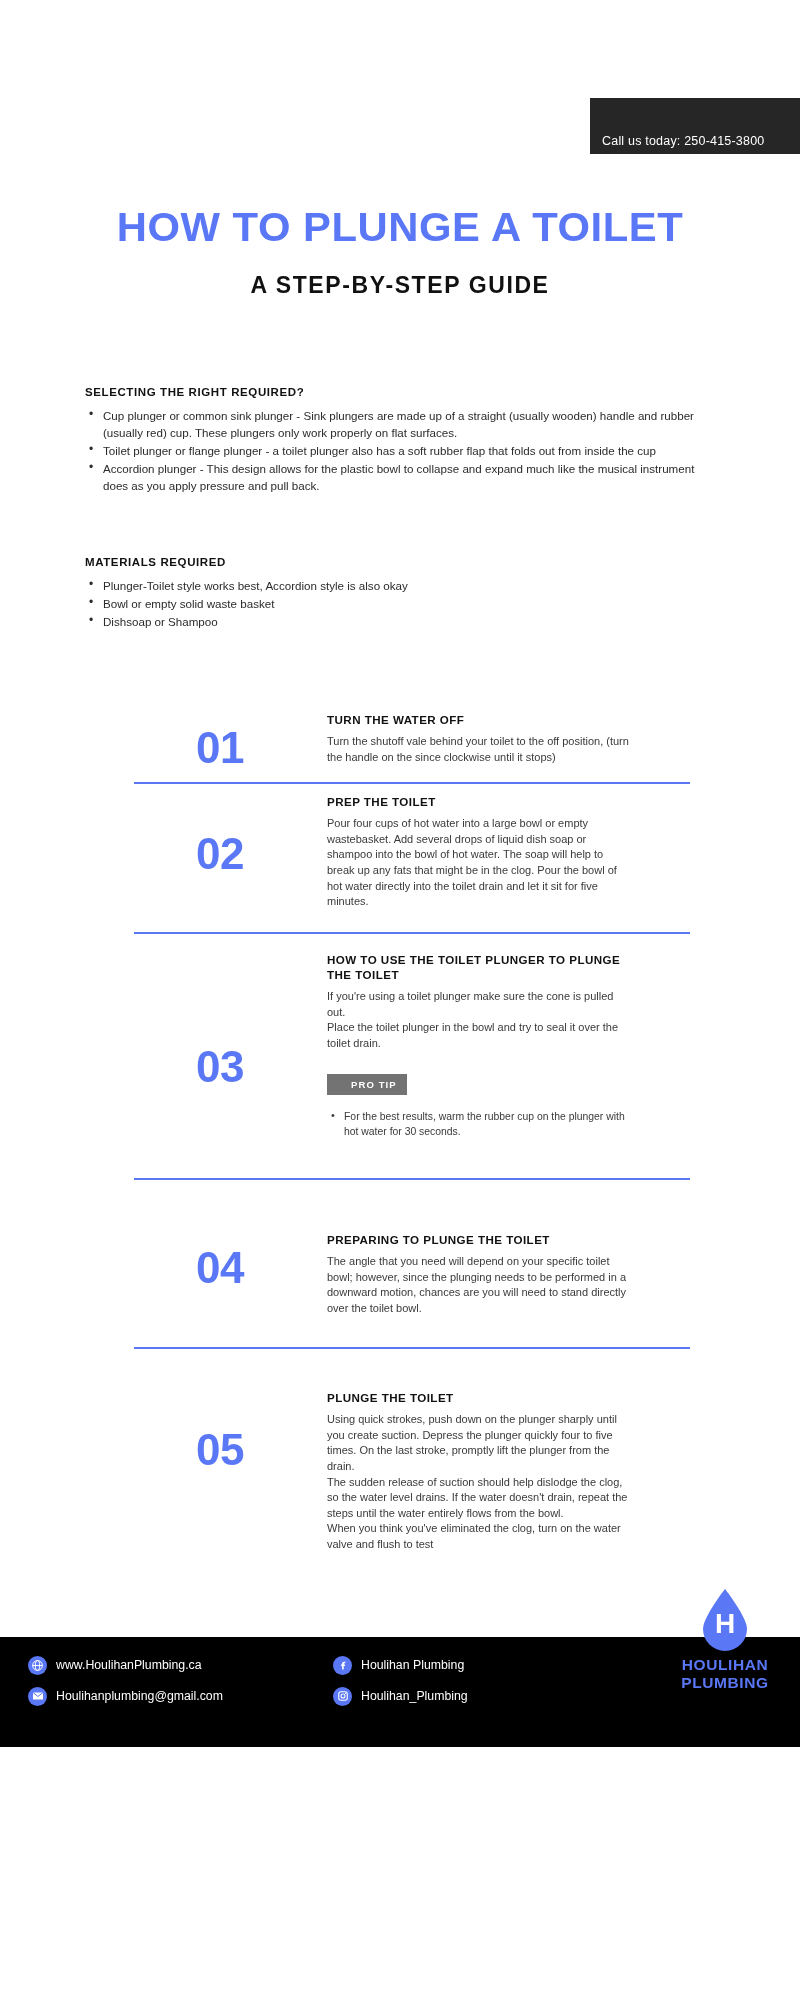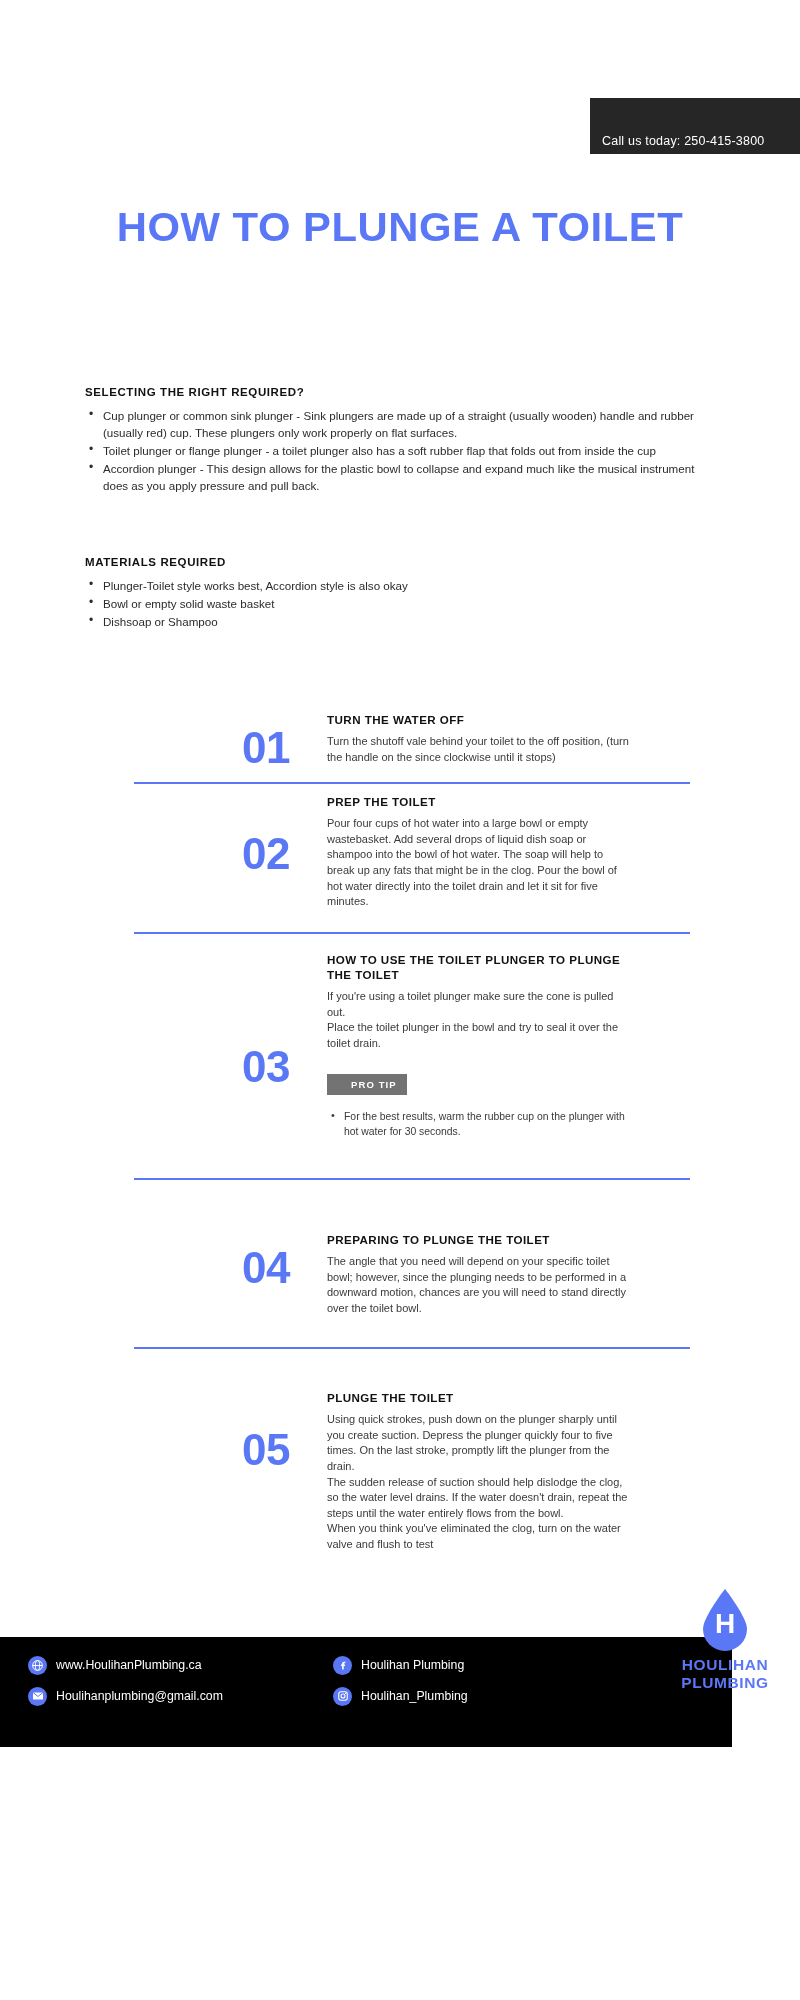--- a/index.html
+++ b/index.html
@@ -103,21 +103,21 @@
   
   .step {
     position: absolute;
     left: 85px;
     width: 630px;
   }
   .step-num {
     position: absolute;
     left: 65px;
     width: 140px;
-    text-align: right;
+    text-align: center;
     color: #5a77f5;
     font-size: 44px;
     font-weight: bold;
     letter-spacing: -0.5px;
     line-height: 1;
   }
   .step-body {
     position: absolute;
     left: 242px;
     width: 305px;
@@ -172,21 +172,21 @@
     left: 4px;
     top: -1px;
     font-size: 11px;
   }
 
   
   .footer {
     position: absolute;
     left: 0;
     top: 1637px;
-    width: 732px;
+    width: 800px;
     height: 110px;
     background: #000000;
   }
   .contact-col { position: absolute; }
   #contact-col-1 { left: 28px; top: 16px; }
   #contact-col-2 { left: 333px; top: 16px; }
   .contact-row {
     display: flex;
     align-items: center;
     height: 24px;
@@ -252,20 +252,21 @@
 </head>
 <body>
 
 <div class="page">
 
   <div class="phone-banner">
     <div class="phone-text">Call us today: 250-415-3800</div>
   </div>
 
   <div class="main-title">HOW TO PLUNGE A TOILET</div>
+  <div class="sub-title">A STEP-BY-STEP GUIDE</div>
 
   <div class="section" id="sec-plunger">
     <div class="section-heading">SELECTING THE RIGHT REQUIRED?</div>
     <ul class="bullets">
       <li>Cup plunger or common sink plunger - Sink plungers are made up of a straight (usually wooden) handle and rubber (usually red) cup. These plungers only work properly on flat surfaces.</li>
       <li>Toilet plunger or flange plunger - a toilet plunger also has a soft rubber flap that folds out from inside the cup</li>
       <li>Accordion plunger - This design allows for the plastic bowl to collapse and expand much like the musical instrument does as you apply pressure and pull back.</li>
     </ul>
   </div>
 

